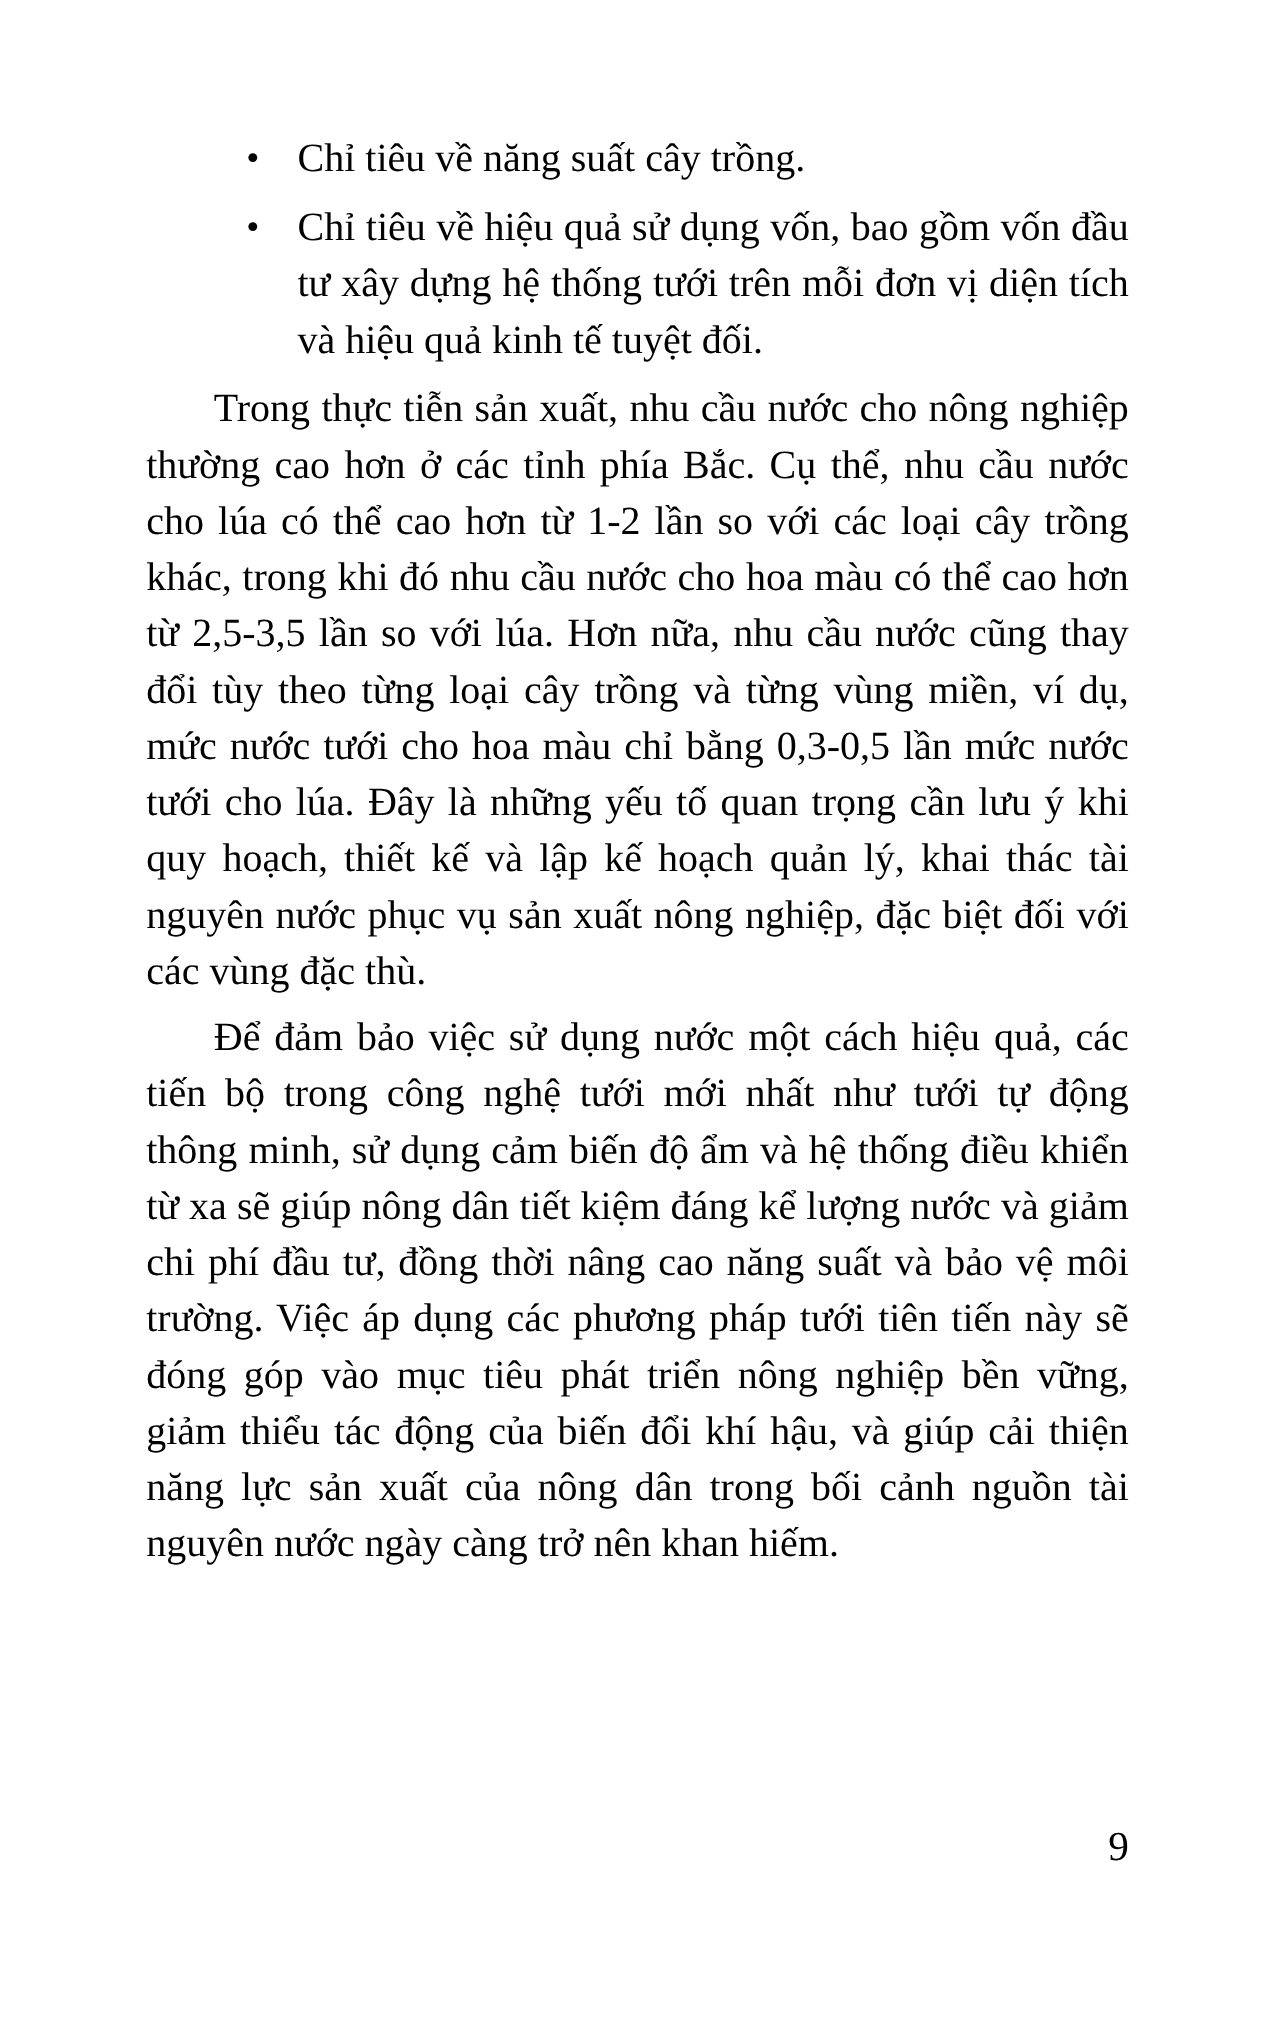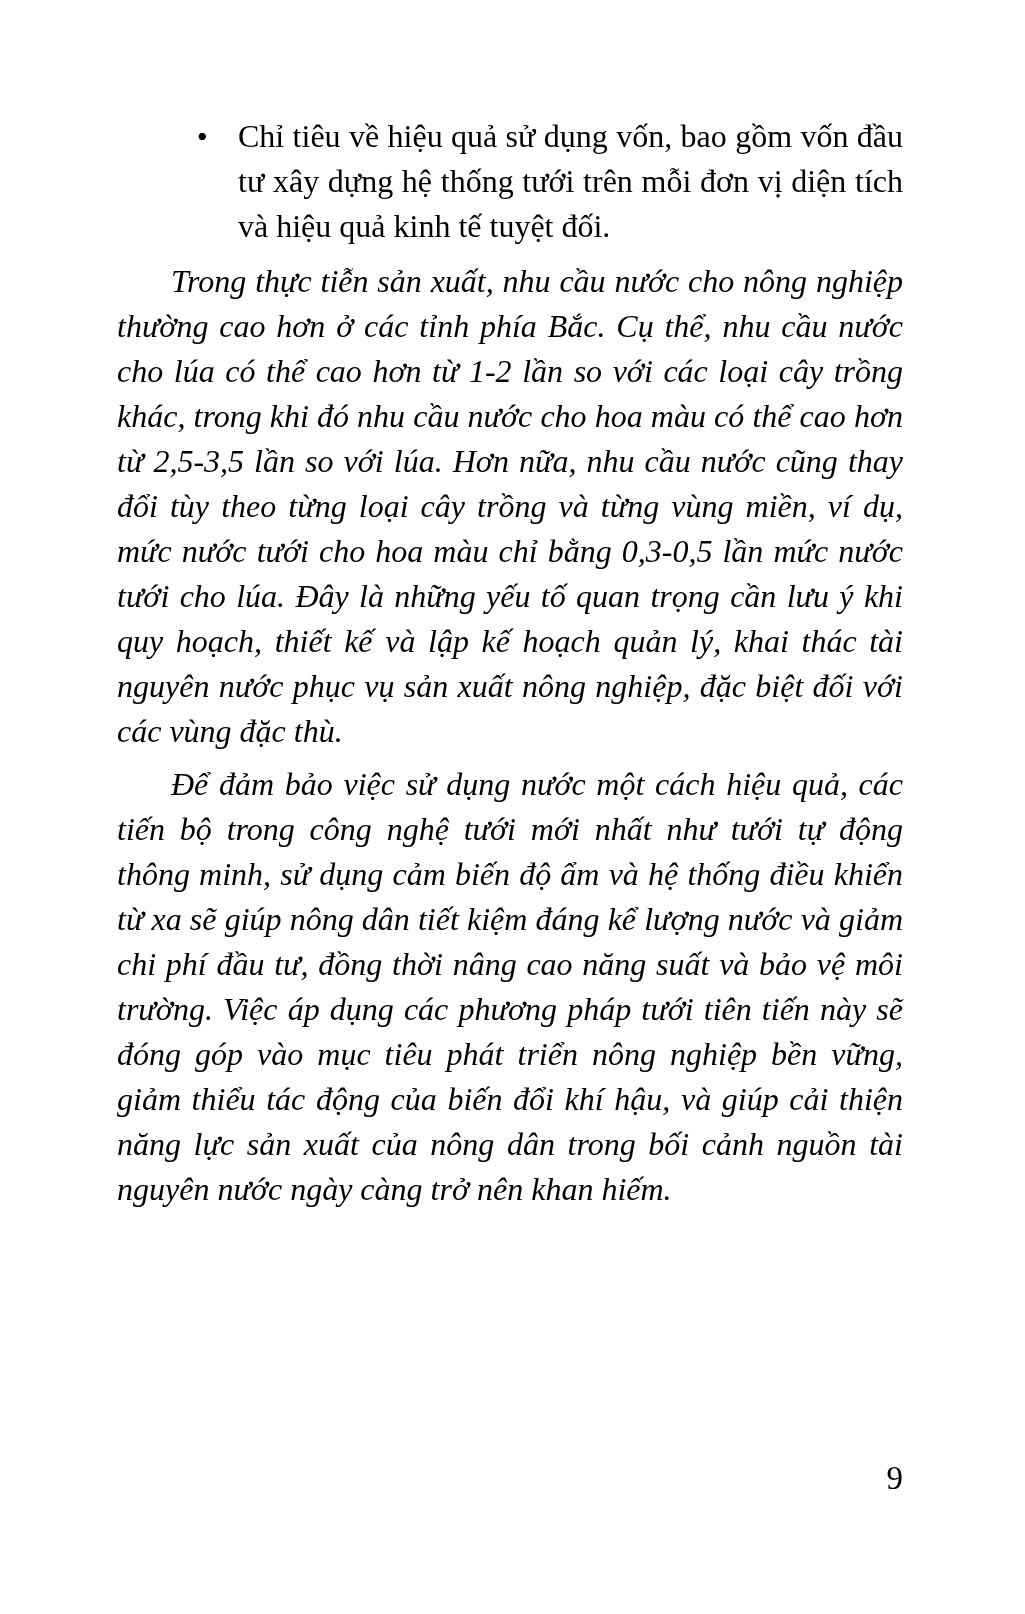--- a/index.html
+++ b/index.html
@@ -43,39 +43,39 @@
     position: absolute;
     left: 80px;
     top: 0;
     width: 40px;
     text-align: left;
     font-size: 30px;
   }
   p.body-paragraph {
     margin: 8px 0 0 0;
     text-indent: 54px;
-    font-style: italic;
   }
   .page-number {
     position: absolute;
     right: 122px;
     top: 1456px;
     font-size: 33px;
     line-height: 45px;
   }
 </style>
 </head>
 <body>
 
 <div class="page">
   <div class="content">
 
     <ul class="bullet-list">
       <li>
         <span class="bullet">•</span>
+        <span>Chỉ tiêu về năng suất cây trồng.</span>
       </li>
       <li>
         <span class="bullet">•</span>
         <span>Chỉ tiêu về hiệu quả sử dụng vốn, bao gồm vốn đầu tư xây dựng hệ thống tưới trên mỗi đơn vị diện tích và hiệu quả kinh tế tuyệt đối.</span>
       </li>
     </ul>
 
     <p class="body-paragraph">Trong thực tiễn sản xuất, nhu cầu nước cho nông nghiệp thường cao hơn ở các tỉnh phía Bắc. Cụ thể, nhu cầu nước cho lúa có thể cao hơn từ 1-2 lần so với các loại cây trồng khác, trong khi đó nhu cầu nước cho hoa màu có thể cao hơn từ 2,5-3,5 lần so với lúa. Hơn nữa, nhu cầu nước cũng thay đổi tùy theo từng loại cây trồng và từng vùng miền, ví dụ, mức nước tưới cho hoa màu chỉ bằng 0,3-0,5 lần mức nước tưới cho lúa. Đây là những yếu tố quan trọng cần lưu ý khi quy hoạch, thiết kế và lập kế hoạch quản lý, khai thác tài nguyên nước phục vụ sản xuất nông nghiệp, đặc biệt đối với các vùng đặc thù.</p>
     <p class="body-paragraph">Để đảm bảo việc sử dụng nước một cách hiệu quả, các tiến bộ trong công nghệ tưới mới nhất như tưới tự động thông minh, sử dụng cảm biến độ ẩm và hệ thống điều khiển từ xa sẽ giúp nông dân tiết kiệm đáng kể lượng nước và giảm chi phí đầu tư, đồng thời nâng cao năng suất và bảo vệ môi trường. Việc áp dụng các phương pháp tưới tiên tiến này sẽ đóng góp vào mục tiêu phát triển nông nghiệp bền vững, giảm thiểu tác động của biến đổi khí hậu, và giúp cải thiện năng lực sản xuất của nông dân trong bối cảnh nguồn tài nguyên nước ngày càng trở nên khan hiếm.</p>
 

